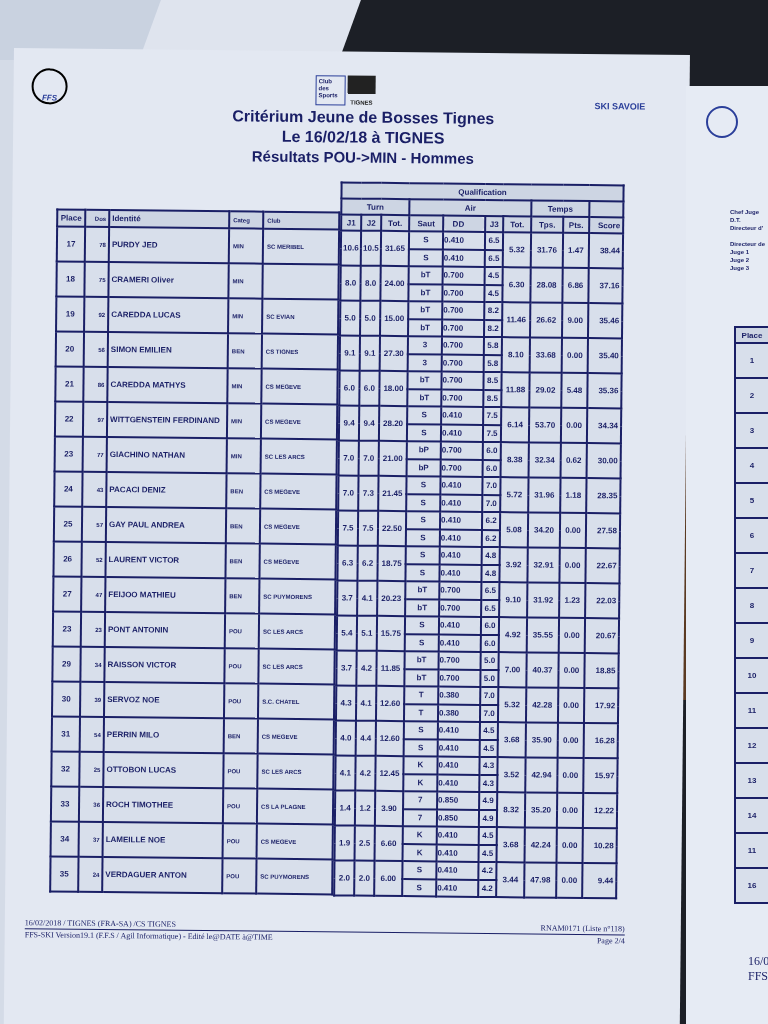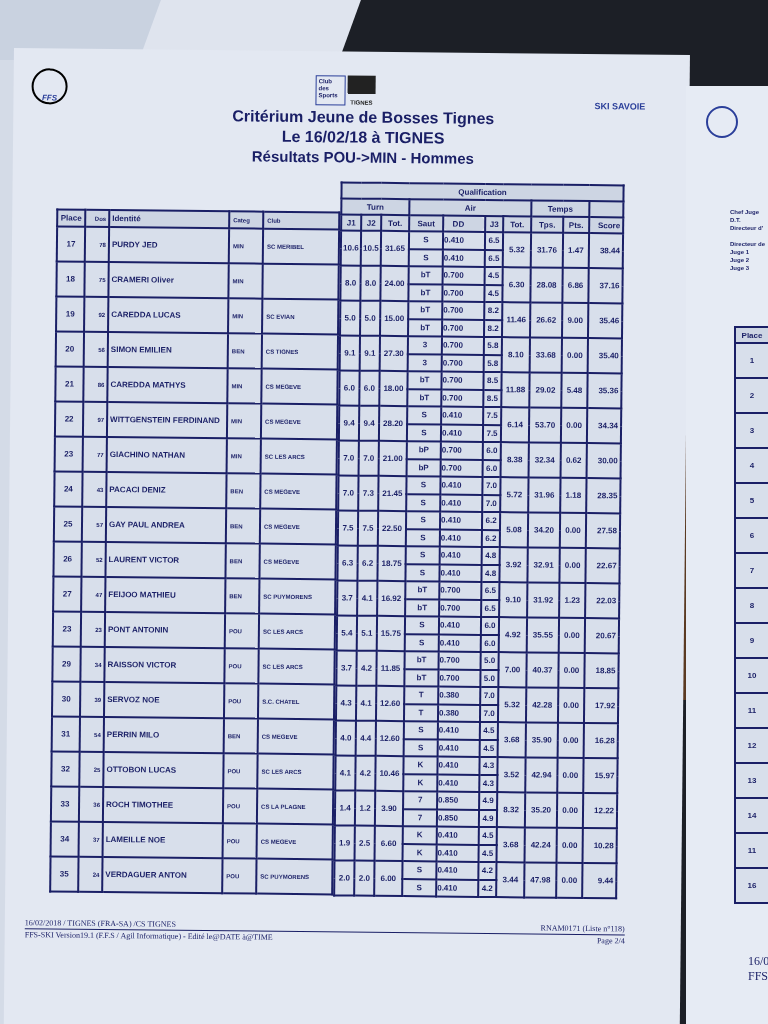--- a/index.html
+++ b/index.html
@@ -473,21 +473,21 @@
           <td class="c-score" rowspan="2">22.67</td>
         </tr>
         <tr>
           <td class="c-saut half">S</td>
           <td class="c-dd half">0.410</td>
           <td class="c-j3 half">4.8</td>
         </tr>
         <tr>
           <td class="c-j" rowspan="2">3.7</td>
           <td class="c-j" rowspan="2">4.1</td>
-          <td class="c-tot" rowspan="2">16.92</td>
+          <td class="c-tot" rowspan="2">20.23</td>
           <td class="c-saut half">bT</td>
           <td class="c-dd half">0.700</td>
           <td class="c-j3 half">6.5</td>
           <td class="c-atot" rowspan="2">9.10</td>
           <td class="c-tps" rowspan="2">31.92</td>
           <td class="c-pts" rowspan="2">1.23</td>
           <td class="c-score" rowspan="2">22.03</td>
         </tr>
         <tr>
           <td class="c-saut half">bT</td>
@@ -558,21 +558,21 @@
           <td class="c-score" rowspan="2">16.28</td>
         </tr>
         <tr>
           <td class="c-saut half">S</td>
           <td class="c-dd half">0.410</td>
           <td class="c-j3 half">4.5</td>
         </tr>
         <tr>
           <td class="c-j" rowspan="2">4.1</td>
           <td class="c-j" rowspan="2">4.2</td>
-          <td class="c-tot" rowspan="2">10.46</td>
+          <td class="c-tot" rowspan="2">12.45</td>
           <td class="c-saut half">K</td>
           <td class="c-dd half">0.410</td>
           <td class="c-j3 half">4.3</td>
           <td class="c-atot" rowspan="2">3.52</td>
           <td class="c-tps" rowspan="2">42.94</td>
           <td class="c-pts" rowspan="2">0.00</td>
           <td class="c-score" rowspan="2">15.97</td>
         </tr>
         <tr>
           <td class="c-saut half">K</td>

